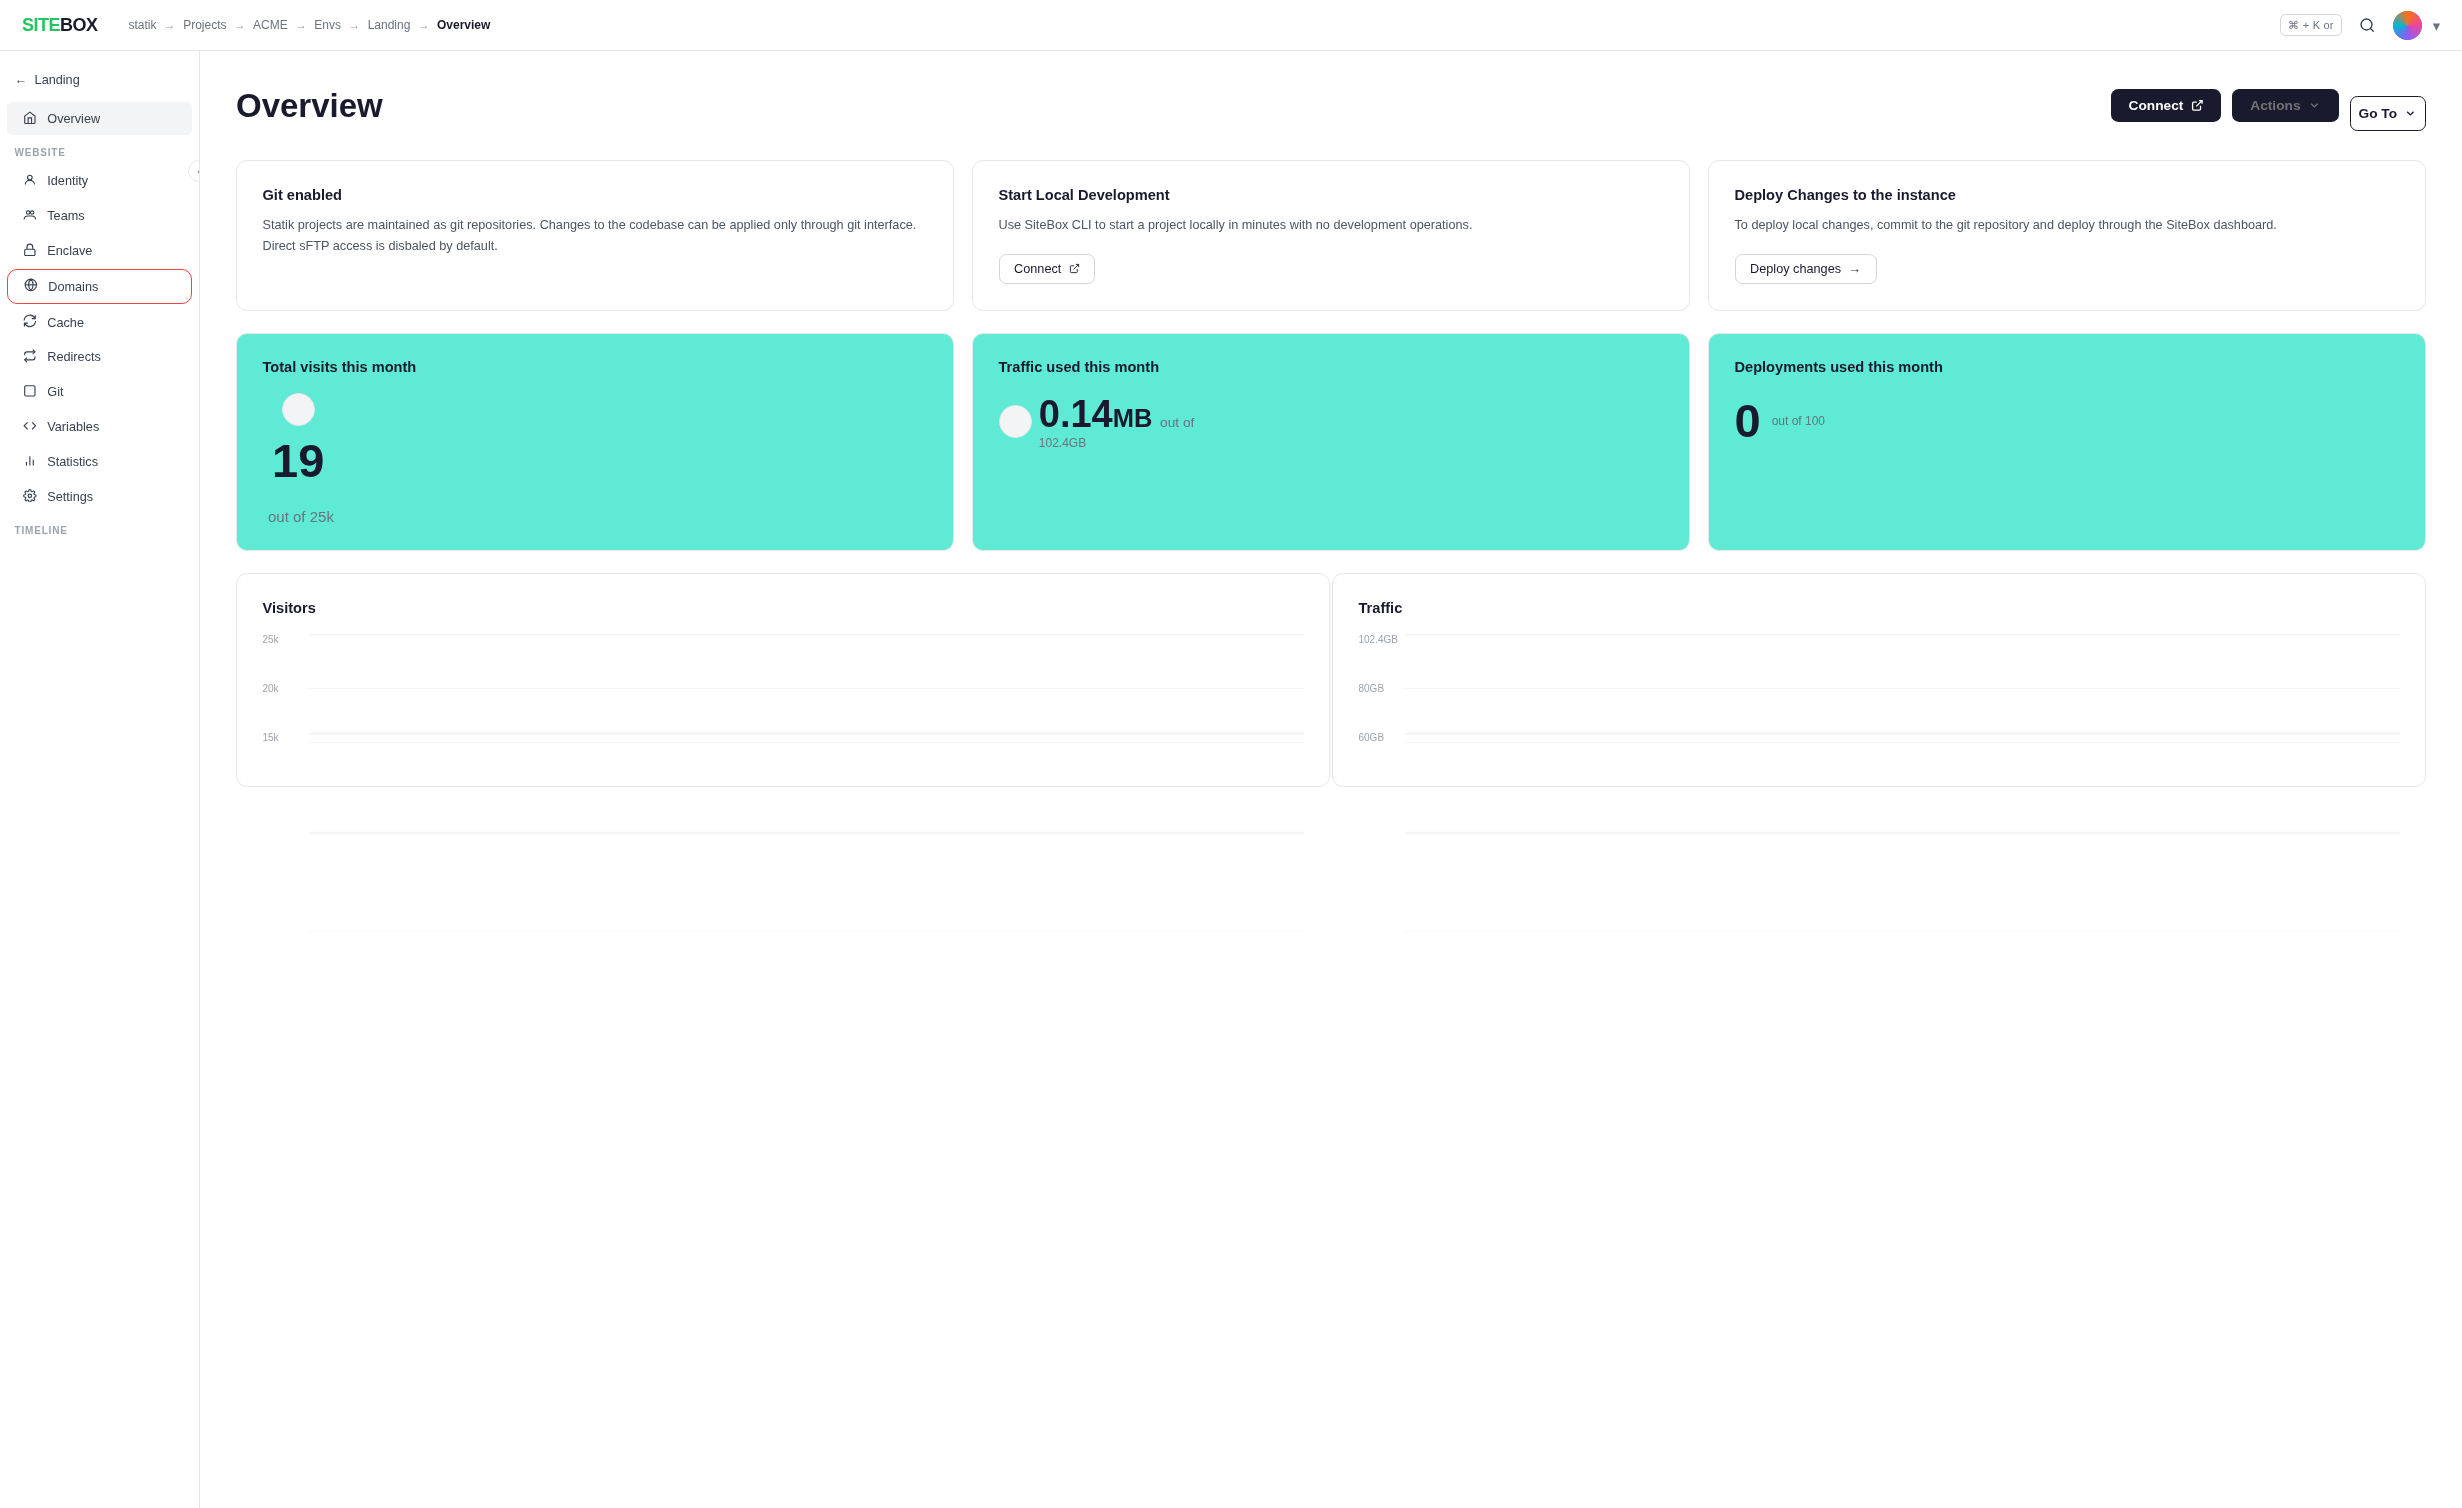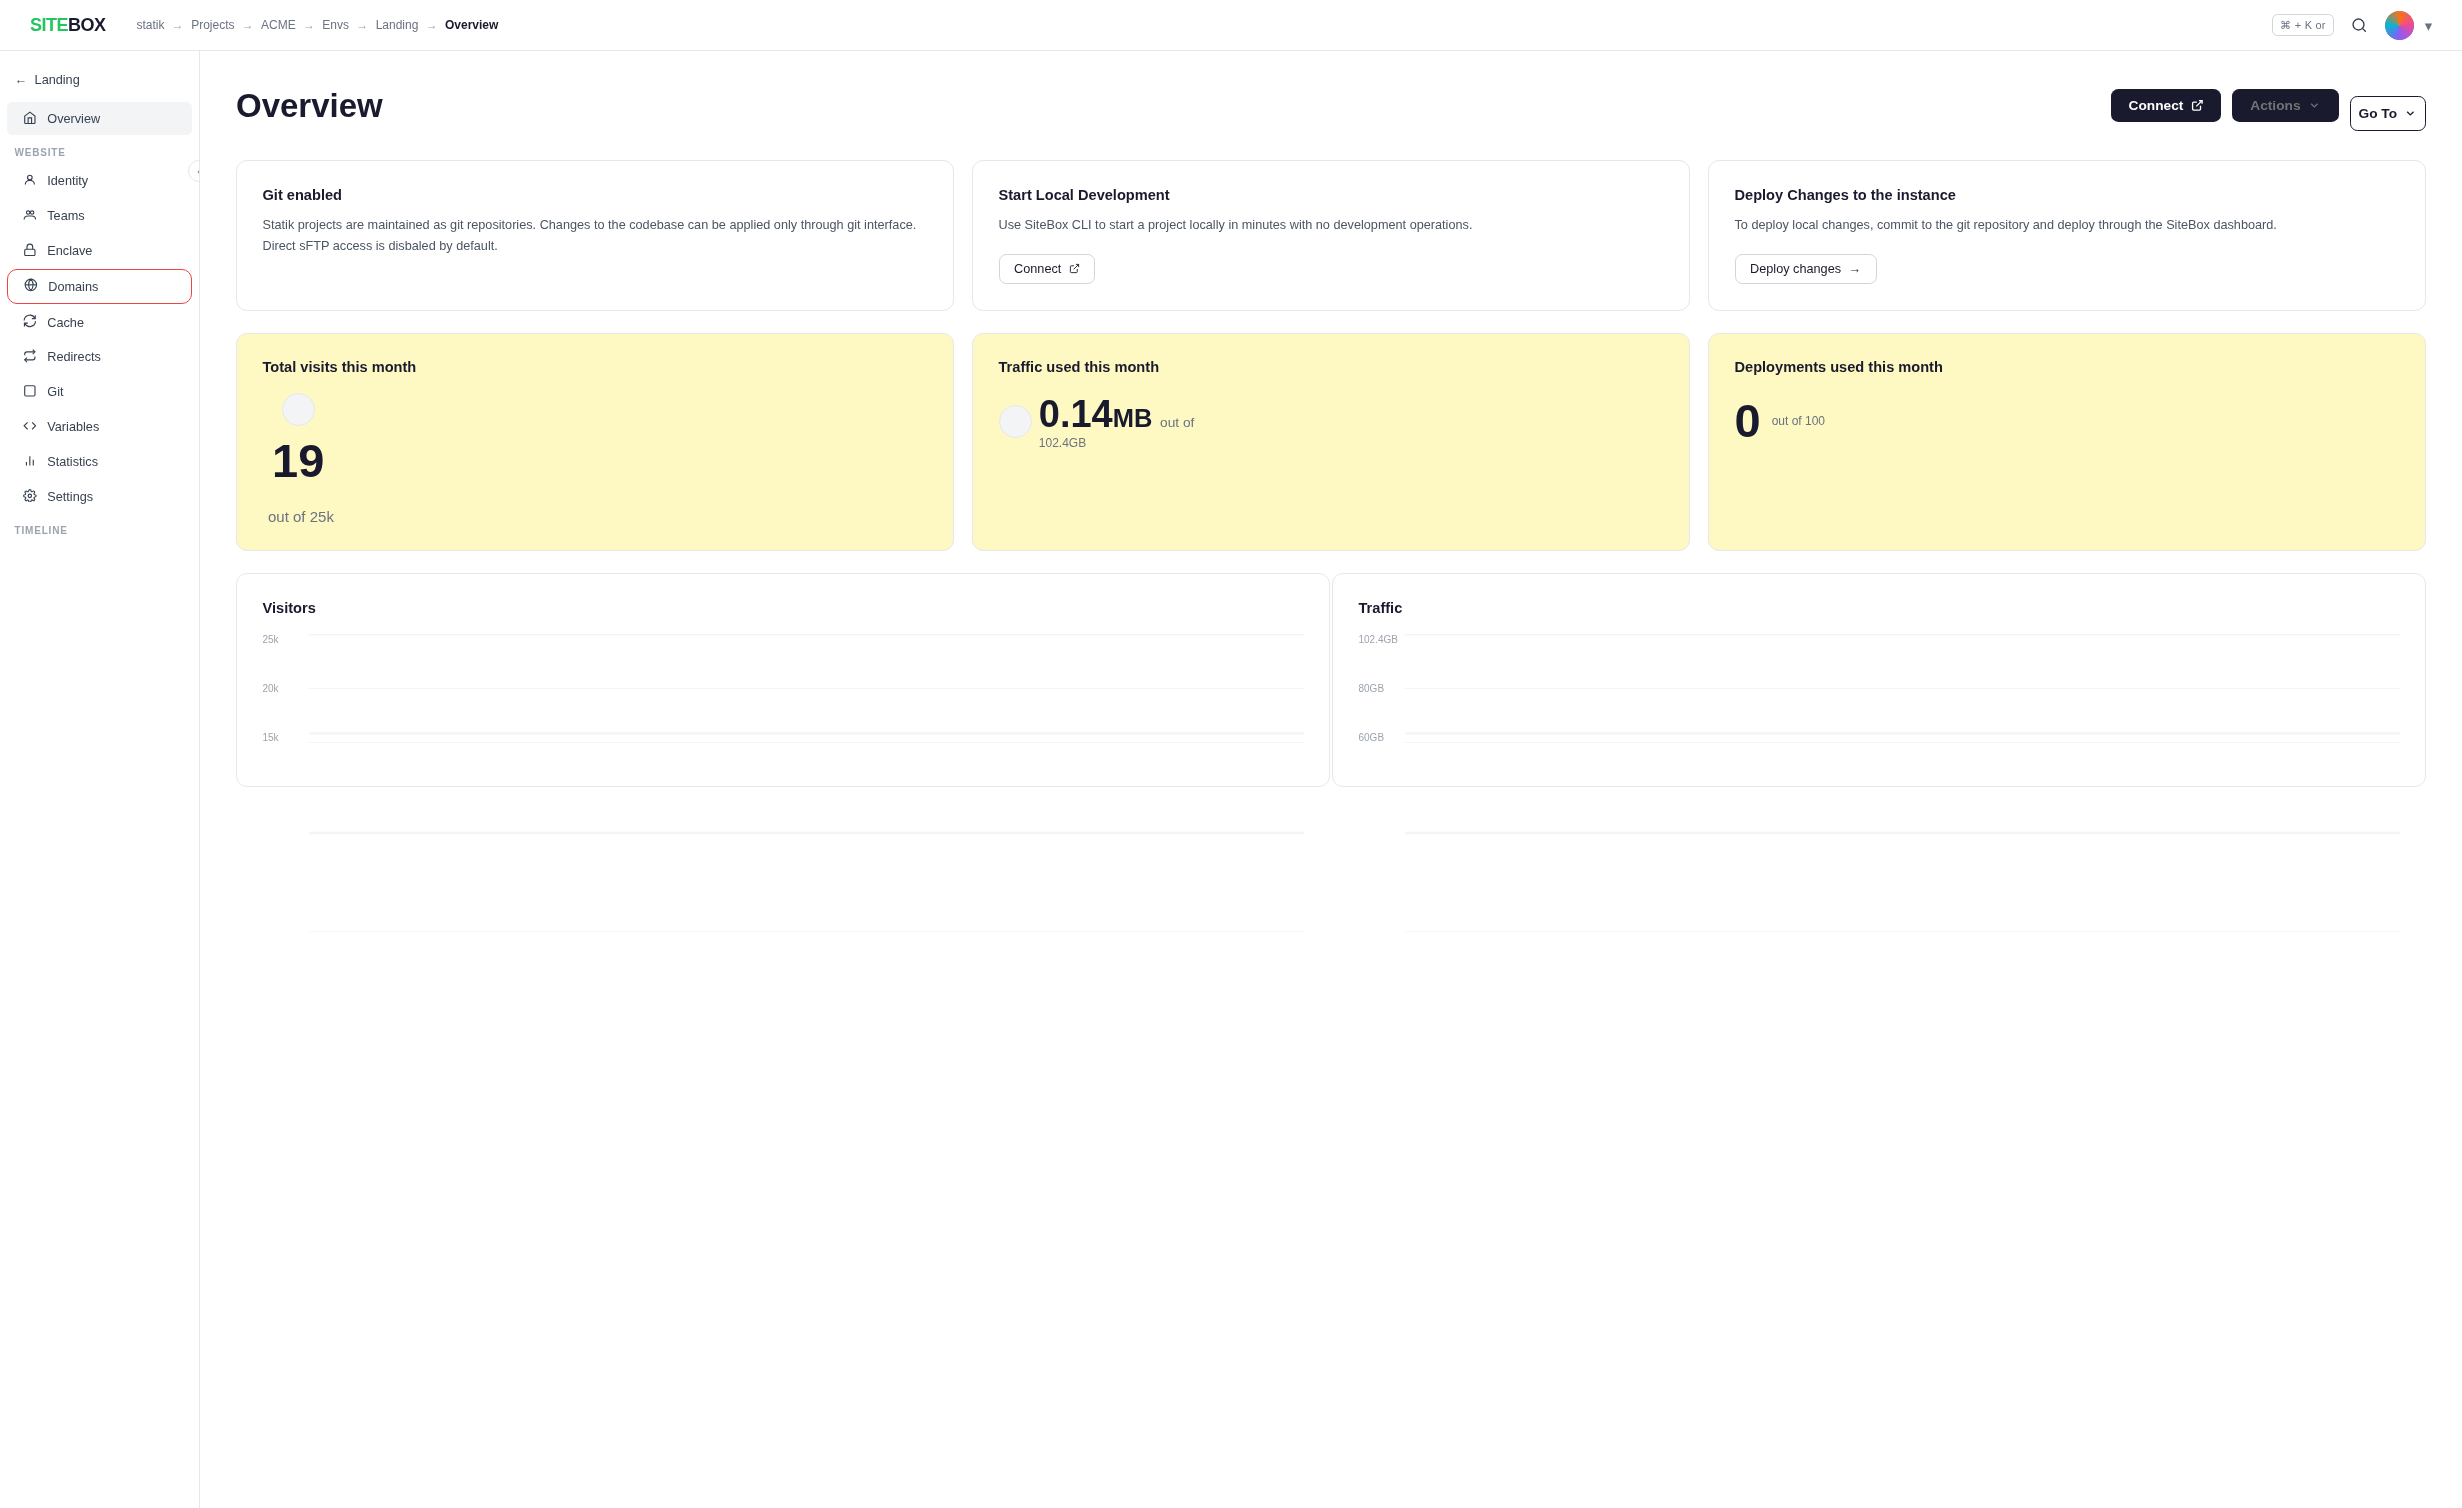--- a/index.html
+++ b/index.html
@@ -1,21 +1,21 @@
 <!DOCTYPE html>
 <html style="font-size:14.6px"><head>
   <meta charset="utf-8">
   <style>
     * { box-sizing: border-box; margin: 0; padding: 0; }
     body { font-family: -apple-system, BlinkMacSystemFont, 'Segoe UI', sans-serif; background: #fff; color: #1a1a2e; }
 
     
     .topnav {
       display: flex; align-items: center; justify-content: space-between;
-      padding: 0 30px; height: 51px; border-bottom: 0.9px solid #e5e7eb;
+      padding: 0 22px; height: 51px; border-bottom: 0.9px solid #e5e7eb;
       position: fixed; top: 0; left: 0; right: 0; background: #fff; z-index: 100;
     }
     .topnav-left { display: flex; align-items: center; gap: 9px; }
     .logo { display: flex; align-items: center; gap: 0; margin-right: 22px; }
     .logo-site { color: #22c55e; font-weight: 800; font-size: 18px; letter-spacing: -0.5px; }
     .logo-box { color: #1a1a2e; font-weight: 800; font-size: 18px; letter-spacing: -0.5px; }
     .breadcrumb { display: flex; align-items: center; gap: 7.3px; font-size: 12px; color: #6b7280; }
     .breadcrumb-sep { color: #9ca3af; }
     .breadcrumb-current { color: #1a1a2e; font-weight: 600; }
     .topnav-right { display: flex; align-items: center; gap: 11px; }
@@ -109,21 +109,21 @@
     .card-btn {
       display: inline-flex; align-items: center; gap: 7.3px;
       border: 0.9px solid #d1d5db; border-radius: 7.3px; background: #fff;
       padding: 7.3px 14.6px; font-size: 12.7px; color: #1a1a2e; cursor: pointer; font-weight: 500;
     }
 
     
     .stats-grid { display: grid; grid-template-columns: 1fr 1fr 1fr; gap: 18px; margin-bottom: 22px; }
     .stat-card {
       border: 0.9px solid #e5e7eb; border-radius: 11px; padding: 25.5px;
-      background: #fef9c3; position: relative;
+      background: #5eead4; position: relative;
     }
     .stat-title { font-size: 14.6px; font-weight: 700; color: #1a1a2e; margin-bottom: 18px; }
     .stat-value { font-size: 44px; font-weight: 900; color: #1a1a2e; display: inline; }
     .stat-suffix { font-size: 13.7px; color: #6b7280; margin-left: 5.5px; }
 
     
     .charts-grid { display: grid; grid-template-columns: 1fr 1fr; gap: 2px; }
     .chart-card {
       border: 0.9px solid #e5e7eb; border-radius: 11px; padding: 25.5px;
       background: #fff;

